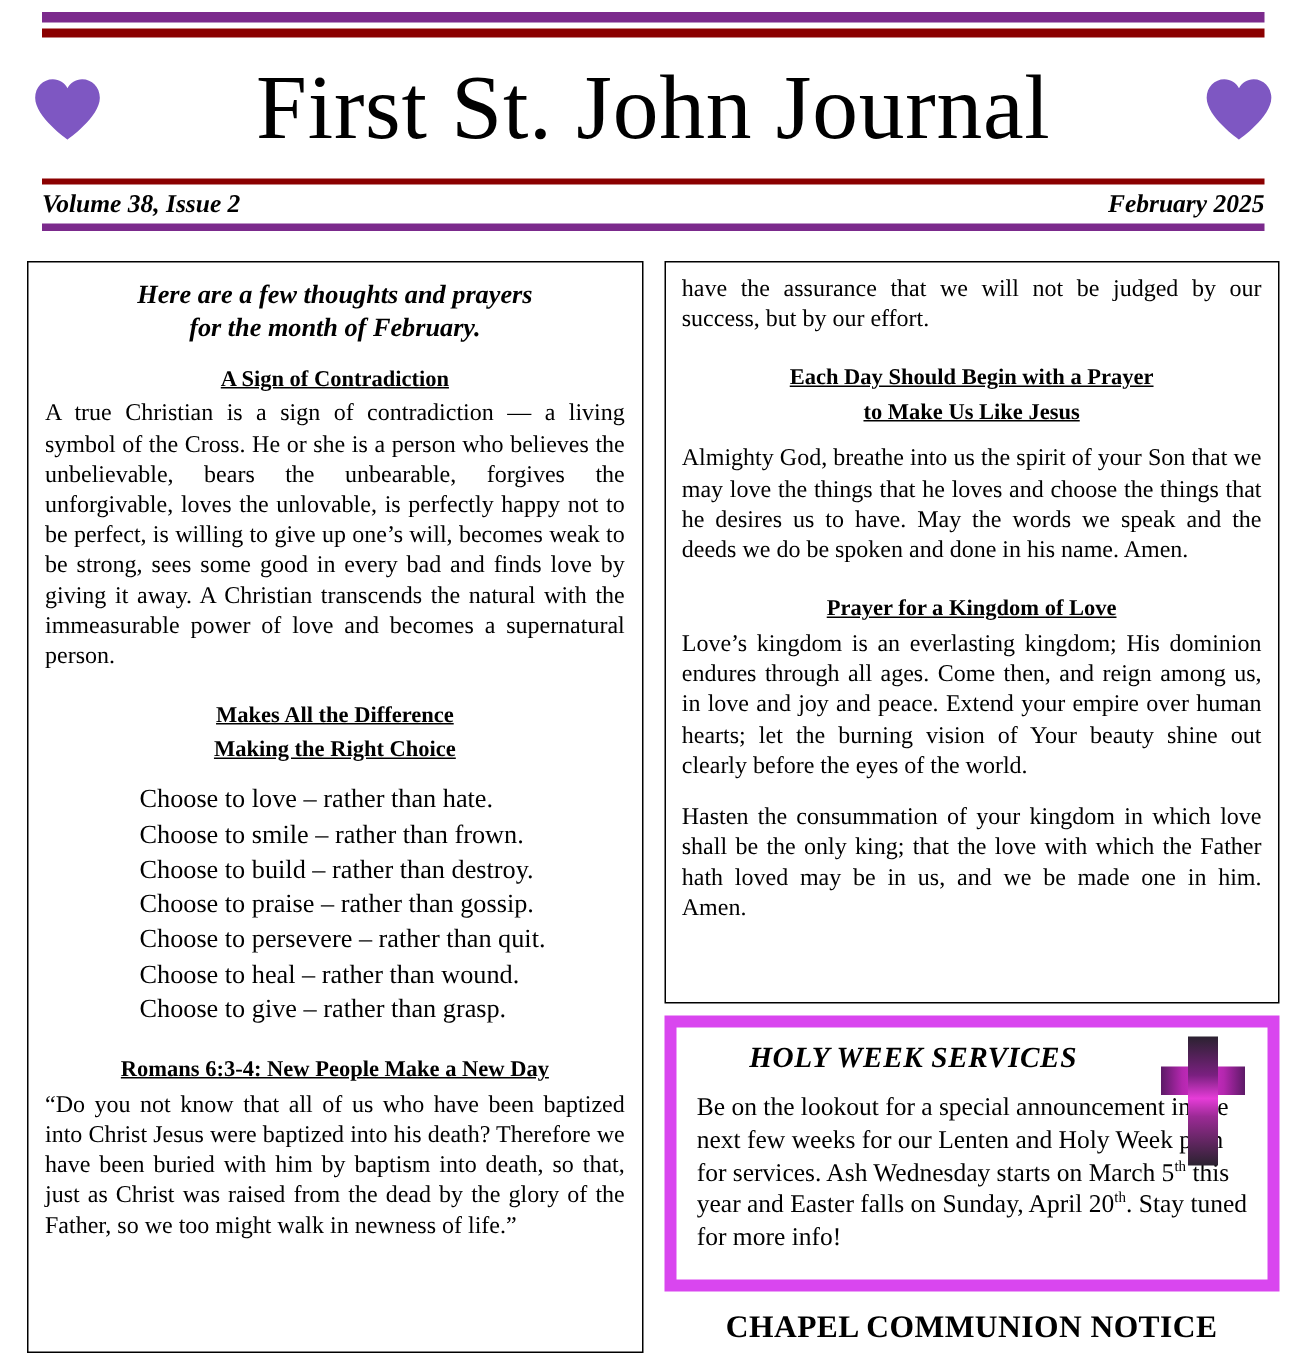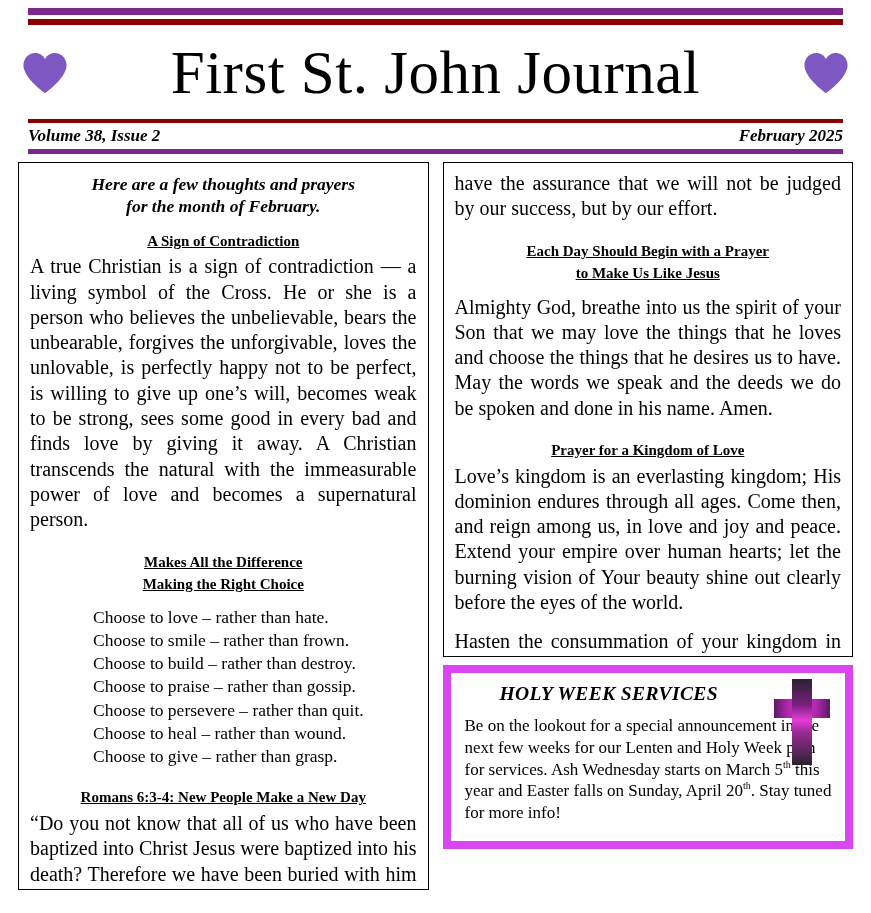--- a/index.html
+++ b/index.html
@@ -80,21 +80,21 @@
   .rule-purple-band {
     height: 5px;
     background: #7B2A8C;
     width: 100%;
   }
 
   
   .body-area {
     display: flex;
     gap: 14px;
-    padding: 8px 18px 0 18px;
+    padding: 20px 18px 0 18px;
     box-sizing: border-box;
     height: 730px;
   }
   .col {
     flex: 1 1 0;
     min-width: 0;
     position: relative;
   }
   .colbox {
     border: 1.5px solid #000000;
@@ -118,21 +118,21 @@
   .heading {
     text-align: center;
     font-weight: bold;
     font-size: 15px;
     line-height: 1.3;
     margin: 0 0 3px 0;
   }
   .heading span { text-decoration: underline; }
   .para {
     text-align: justify;
-    font-size: 20px;
+    font-size: 16px;
     line-height: 1.265;
     margin: 0 0 0 0;
     hyphens: none;
   }
   .para + .para { margin-top: 14px; }
   .spacer-lg { height: 20px; }
   .spacer-sm { height: 8px; }
 
   .choices {
     font-size: 17.5px;
@@ -294,15 +294,16 @@
           <rect x="3" y="22" width="56" height="19" fill="url(#crossHorz)"></rect>
           <rect x="21" y="2" width="20" height="86" fill="url(#crossVert)"></rect>
         </svg>
       </span>
       <div class="holy-title">HOLY WEEK SERVICES</div>
       <div class="holy-body">
         <span>Be on the lookout for a special announcement in the next few weeks for our Lenten and Holy Week plan for services. Ash Wednesday starts on March 5</span><sup>th</sup><span> this year and Easter falls on Sunday, April 20</span><sup>th</sup><span>. Stay tuned for more info!</span>
       </div>
     </div>
 
+    <div class="chapel-notice">CHAPEL COMMUNION NOTICE</div>
 
   </div>
 </div>
 
 </body></html>

